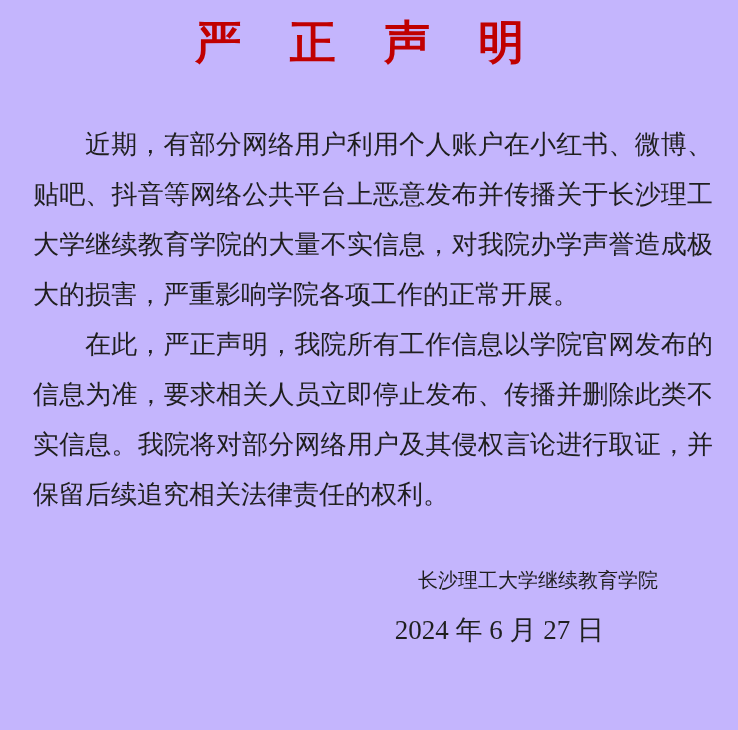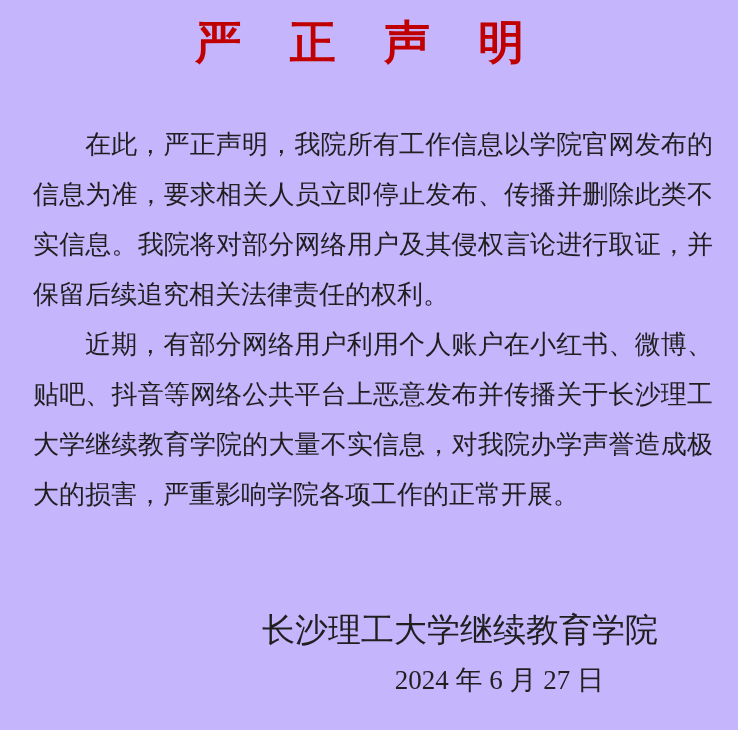--- a/index.html
+++ b/index.html
@@ -33,45 +33,45 @@
     font-size: 26px;
     line-height: 50px;
     text-align: justify;
     text-justify: inter-ideograph;
   }
   .body-text p {
     margin: 0;
     text-indent: 2em;
   }
   .signature {
-    margin-top: 90px;
+    margin-top: 40px;
     padding-right: 80px;
     text-align: right;
-    font-size: 33px;
+    font-size: 20px;
     line-height: 40px;
     white-space: nowrap;
   }
   .date {
     margin-top: 12px;
     padding-right: 134px;
     text-align: right;
     font-size: 27px;
     line-height: 36px;
     white-space: nowrap;
   }
 </style>
 </head>
 <body>
 
 <div class="page">
 
   <h1 class="statement-title">严 正 声 明</h1>
 
   <div class="body-text">
+    <p>近期，有部分网络用户利用个人账户在小红书、微博、贴吧、抖音等网络公共平台上恶意发布并传播关于长沙理工大学继续教育学院的大量不实信息，对我院办学声誉造成极大的损害，严重影响学院各项工作的正常开展。</p>
     <p>在此，严正声明，我院所有工作信息以学院官网发布的信息为准，要求相关人员立即停止发布、传播并删除此类不实信息。我院将对部分网络用户及其侵权言论进行取证，并保留后续追究相关法律责任的权利。</p>
-    <p>近期，有部分网络用户利用个人账户在小红书、微博、贴吧、抖音等网络公共平台上恶意发布并传播关于长沙理工大学继续教育学院的大量不实信息，对我院办学声誉造成极大的损害，严重影响学院各项工作的正常开展。</p>
   </div>
 
   <div class="signature">长沙理工大学继续教育学院</div>
 
   <div class="date">2024 年 6 月 27 日</div>
 
 </div>
 
 </body></html>

